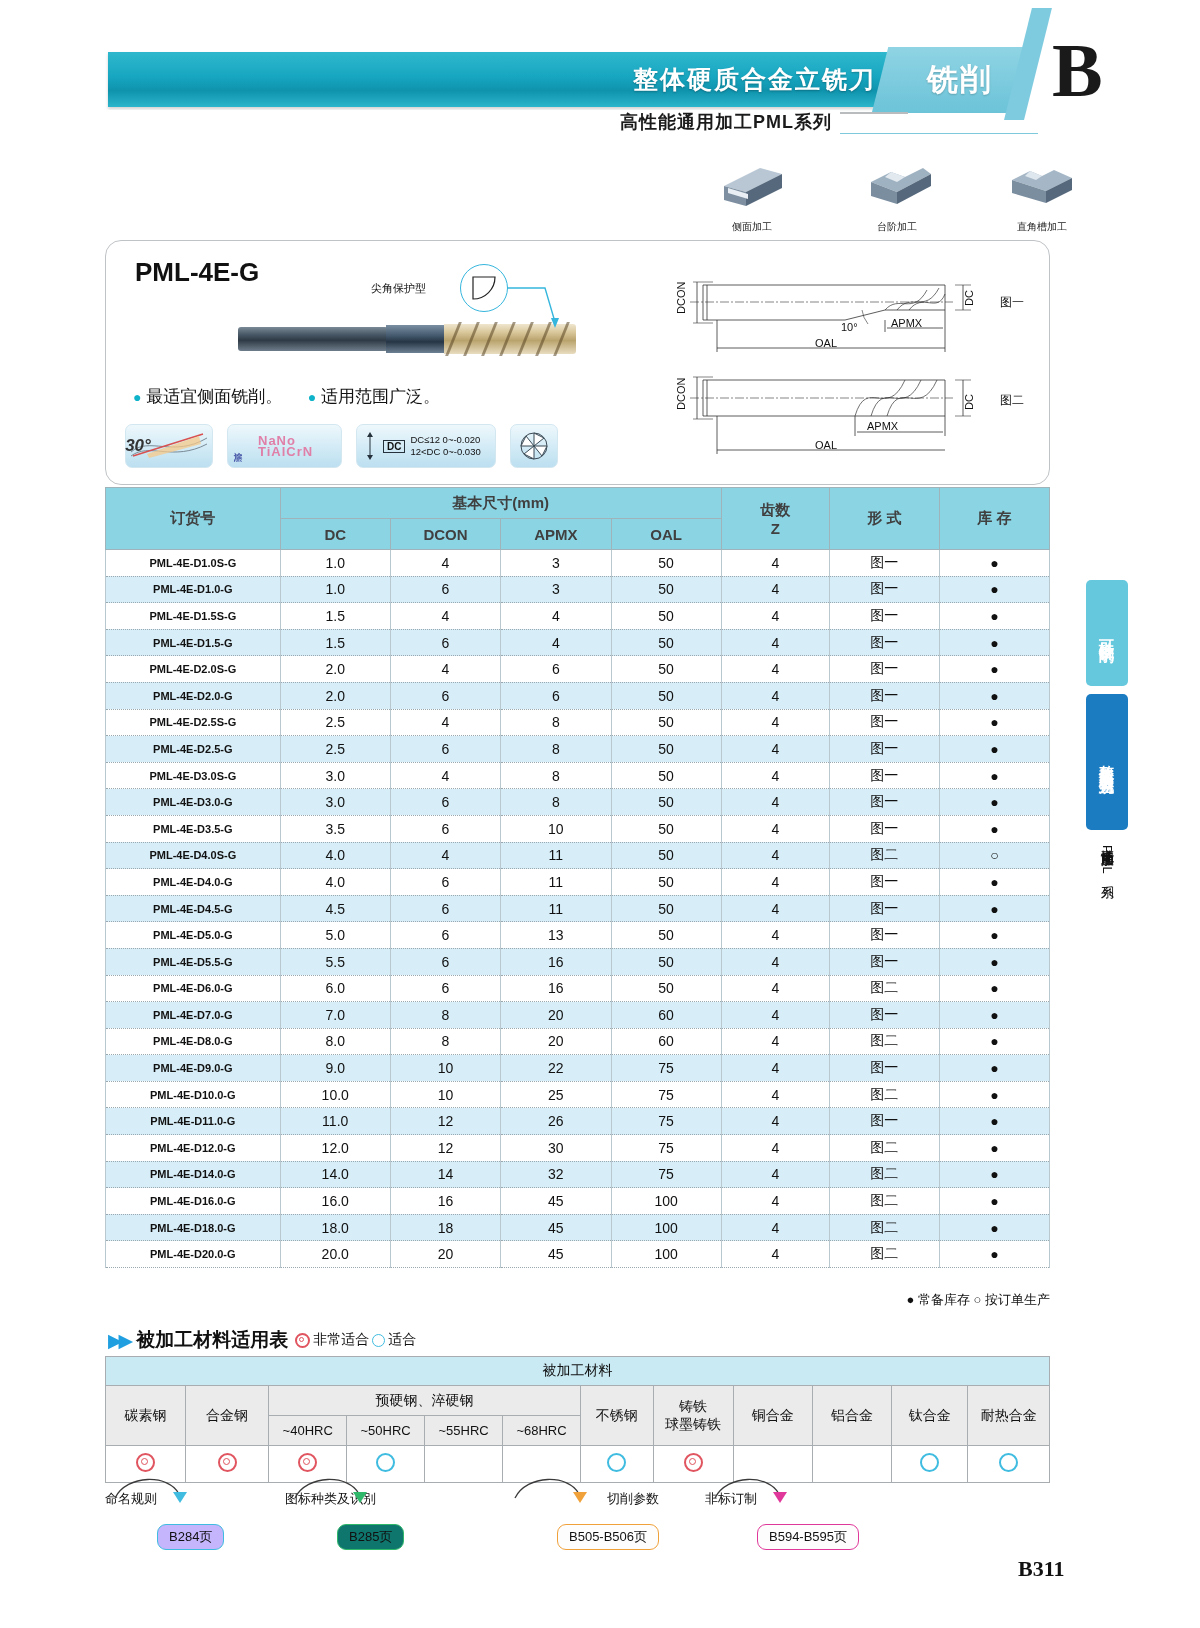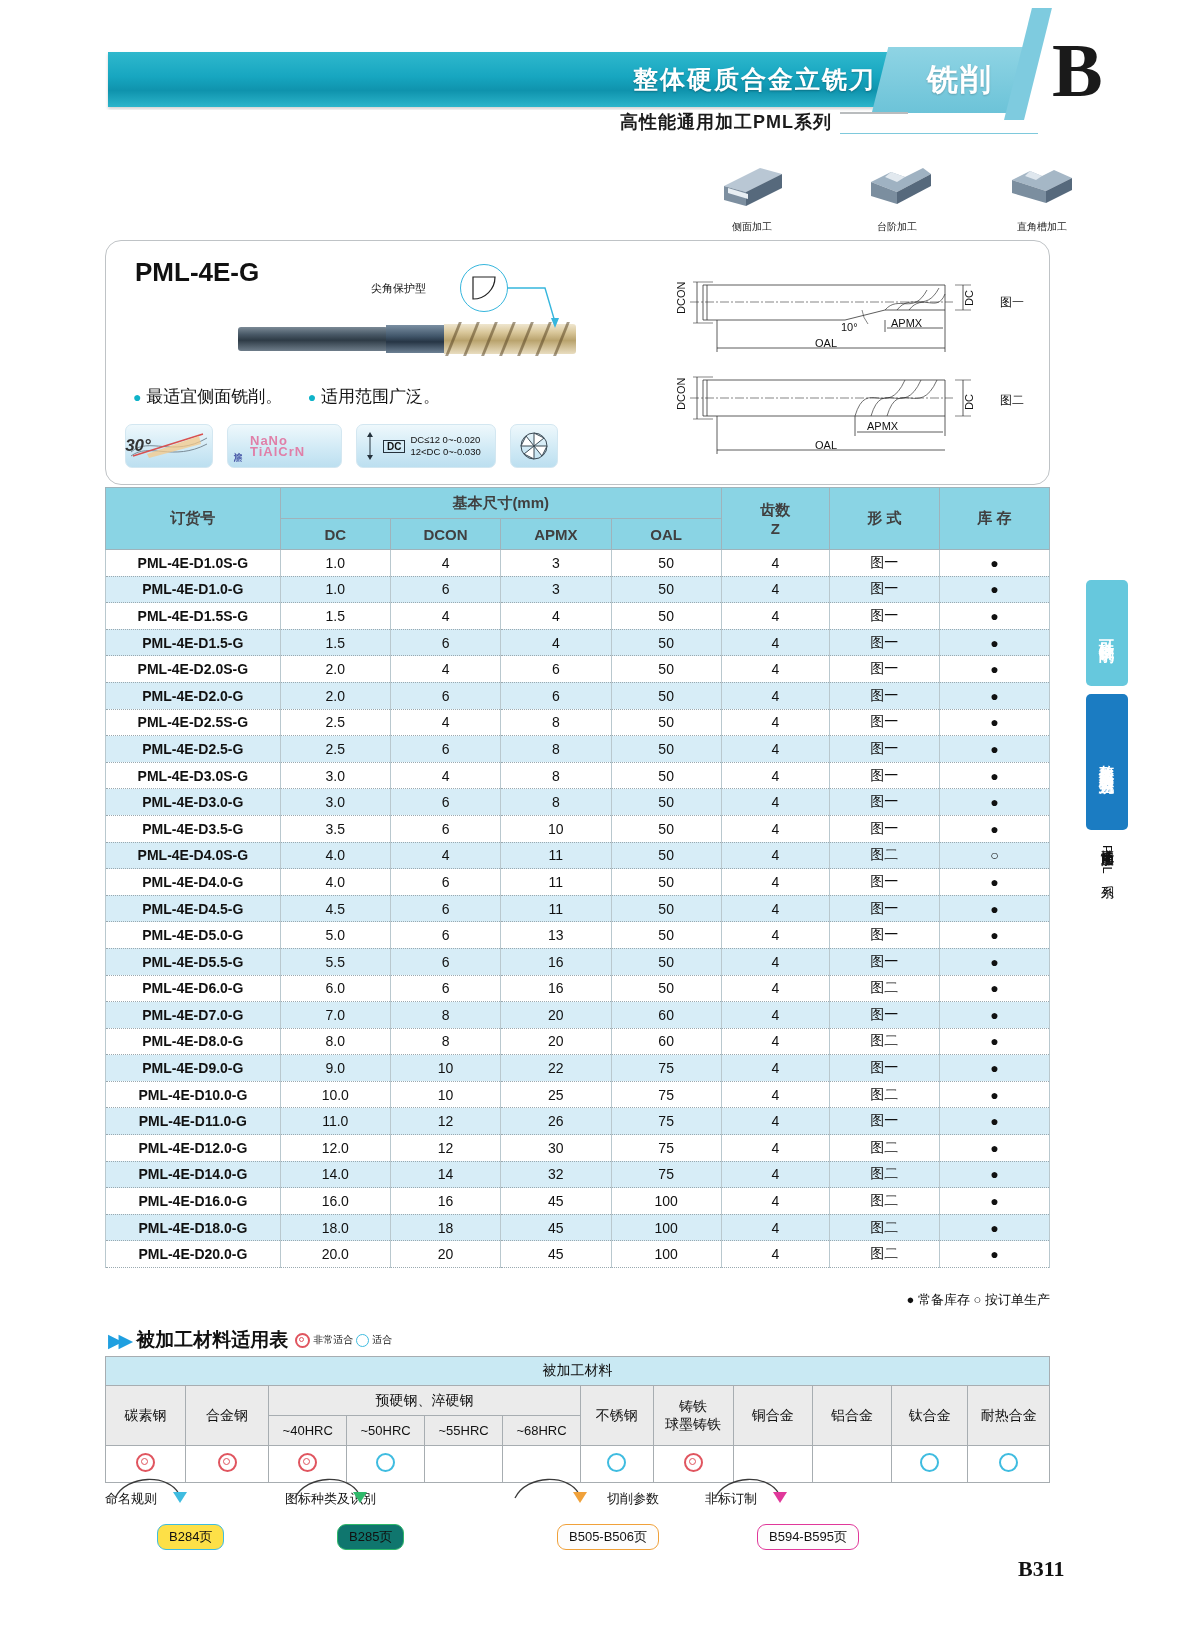--- a/index.html
+++ b/index.html
@@ -92,21 +92,21 @@
   .bullets{position:absolute;left:133px;top:385px;font-size:17px;color:#111;}
   .bullets b{color:#0fb3c9;font-size:14px;}
   .bullets .sp{display:inline-block;width:16px;}
 
   
   .feats{position:absolute;left:125px;top:424px;display:flex;gap:14px;align-items:flex-start;}
   .feat{height:44px;border-radius:7px;box-sizing:border-box;
     background:linear-gradient(180deg,#eef8fc 0%,#cfe9f5 60%,#bcdff0 100%);
     border:1px solid #d3e7f1;display:flex;align-items:center;}
   .f1{width:88px;justify-content:center;}
-  .f2{width:115px;padding:0 5px;gap:8px;}
+  .f2{width:115px;padding:0 5px;gap:16px;}
   .f3{width:140px;padding:0 5px;gap:5px;}
   .f4{width:48px;justify-content:center;}
   .f-ang{font-size:17px;font-style:italic;color:#333;font-weight:bold;}
   .f-coat{font-size:9px;color:#3b4aa0;writing-mode:vertical-rl;line-height:1;letter-spacing:1px;}
   .f-nano{font-size:13px;font-weight:bold;color:#e07fa8;line-height:11px;letter-spacing:1px;}
   .f-dcbox{border:1.4px solid #25323c;font-size:10px;padding:0 3px;font-weight:bold;}
   .f-tol{font-size:9.5px;color:#111;line-height:12px;white-space:nowrap;}
 
   
   .draw{position:absolute;left:655px;top:258px;width:395px;height:200px;}
@@ -114,29 +114,29 @@
   
   .mtbl{position:absolute;left:105px;top:487px;width:945px;border-collapse:collapse;
     font-size:13px;}
   .mtbl th,.mtbl td{border:1px solid #9fb3bb;text-align:center;padding:0;}
   .mtbl thead th{background:#8ad4e4;font-weight:bold;color:#404040;font-size:15px;height:30px;}
   .mtbl tbody td{height:25.6px;font-size:14px;color:#111;
     border-left:1px solid #b9c8ce;border-right:1px solid #b9c8ce;
     border-top:1px dotted #9aa9b0;border-bottom:1px dotted #9aa9b0;}
   .mtbl tbody tr:nth-child(even) td{background:#d7edf7;}
   .mtbl tbody tr:nth-child(odd) td{background:#ffffff;}
-  .mtbl td.code{font-weight:bold;font-size:14px;}
+  .mtbl td.code{font-weight:bold;font-size:11px;}
   .dot{font-size:13px;line-height:1;}
   .legend{position:absolute;left:0;top:1291px;width:1050px;text-align:right;font-size:13px;color:#111;}
 
   
   .msec-title{position:absolute;left:108px;top:1327px;display:flex;align-items:center;gap:7px;}
   .msec-title .chev{color:#1f9fe0;font-size:19px;font-weight:bold;letter-spacing:-4px;}
   .msec-title .t{font-size:19px;font-weight:bold;color:#111;}
-  .msec-title .lg{font-size:10px;color:#111;display:flex;align-items:center;gap:3px;}
+  .msec-title .lg{font-size:14px;color:#111;display:flex;align-items:center;gap:3px;}
   .ring-r{display:inline-block;width:11px;height:11px;border-radius:50%;border:2px solid #e0555f;
     position:relative;}
   .ring-r::after{content:"";position:absolute;left:2px;top:2px;width:3px;height:3px;border-radius:50%;
     border:1px solid #e0555f;}
   .ring-b{display:inline-block;width:11px;height:11px;border-radius:50%;border:1.6px solid #3fbce0;}
 
   .mattbl{position:absolute;left:105px;top:1356px;width:945px;border-collapse:collapse;font-size:14px;}
   .mattbl th,.mattbl td{border:1px solid #a7adb1;text-align:center;color:#111;}
   .mattbl .topbar{background:#c9e9f3;font-size:14px;font-weight:normal;height:26px;}
   .mattbl .hcell{background:#ebebeb;height:27px;font-weight:normal;font-size:14px;}
@@ -712,21 +712,21 @@
           <td class="mark"><span class="mk-b"></span></td>
           <td class="mark"><span class="mk-b"></span></td>
         </tr>
     </tbody>
   </table>
 
   <div class="flinks" id="flinks">
       <div class="flink" style="left: 0px; top: 0px;"><div class="lab">命名规则</div><svg width="92" height="30" viewBox="0 0 92 30" style="position: absolute; left: 8px; top: -16px;">
           <path d="M2 24 C14 0, 56 0, 66 20" stroke="#3a3a3a" fill="none" stroke-width="1.3"></path>
           <polygon points="60,18 74,18 67,29" fill="#3fbce0"></polygon>
-        </svg><span class="pill" style="border-color: rgb(63, 188, 224); background: #fde047;">B284页</span></div>
+        </svg><span class="pill" style="border-color: rgb(63, 188, 224); background: #c4b5fd;">B284页</span></div>
       <div class="flink" style="left: 180px; top: 0px;"><div class="lab">图标种类及识别</div><svg width="92" height="30" viewBox="0 0 92 30" style="position: absolute; left: 8px; top: -16px;">
           <path d="M2 24 C14 0, 56 0, 66 20" stroke="#3a3a3a" fill="none" stroke-width="1.3"></path>
           <polygon points="60,18 74,18 67,29" fill="#2fb86a"></polygon>
         </svg><span class="pill" style="border-color: rgb(47, 184, 106); background: #0f766e;">B285页</span></div>
       <div class="flink" style="left: 400px; top: 0px; text-align: right;"><div class="lab">切削参数</div><svg width="92" height="30" viewBox="0 0 92 30" style="position: absolute; left: 8px; top: -16px;">
           <path d="M2 24 C14 0, 56 0, 66 20" stroke="#3a3a3a" fill="none" stroke-width="1.3"></path>
           <polygon points="60,18 74,18 67,29" fill="#f0a13a"></polygon>
         </svg><span class="pill" style="border-color: rgb(240, 161, 58); background: rgb(253, 253, 253);">B505-B506页</span></div>
       <div class="flink" style="left: 600px; top: 0px;"><div class="lab">非标订制</div><svg width="92" height="30" viewBox="0 0 92 30" style="position: absolute; left: 8px; top: -16px;">
           <path d="M2 24 C14 0, 56 0, 66 20" stroke="#3a3a3a" fill="none" stroke-width="1.3"></path>

